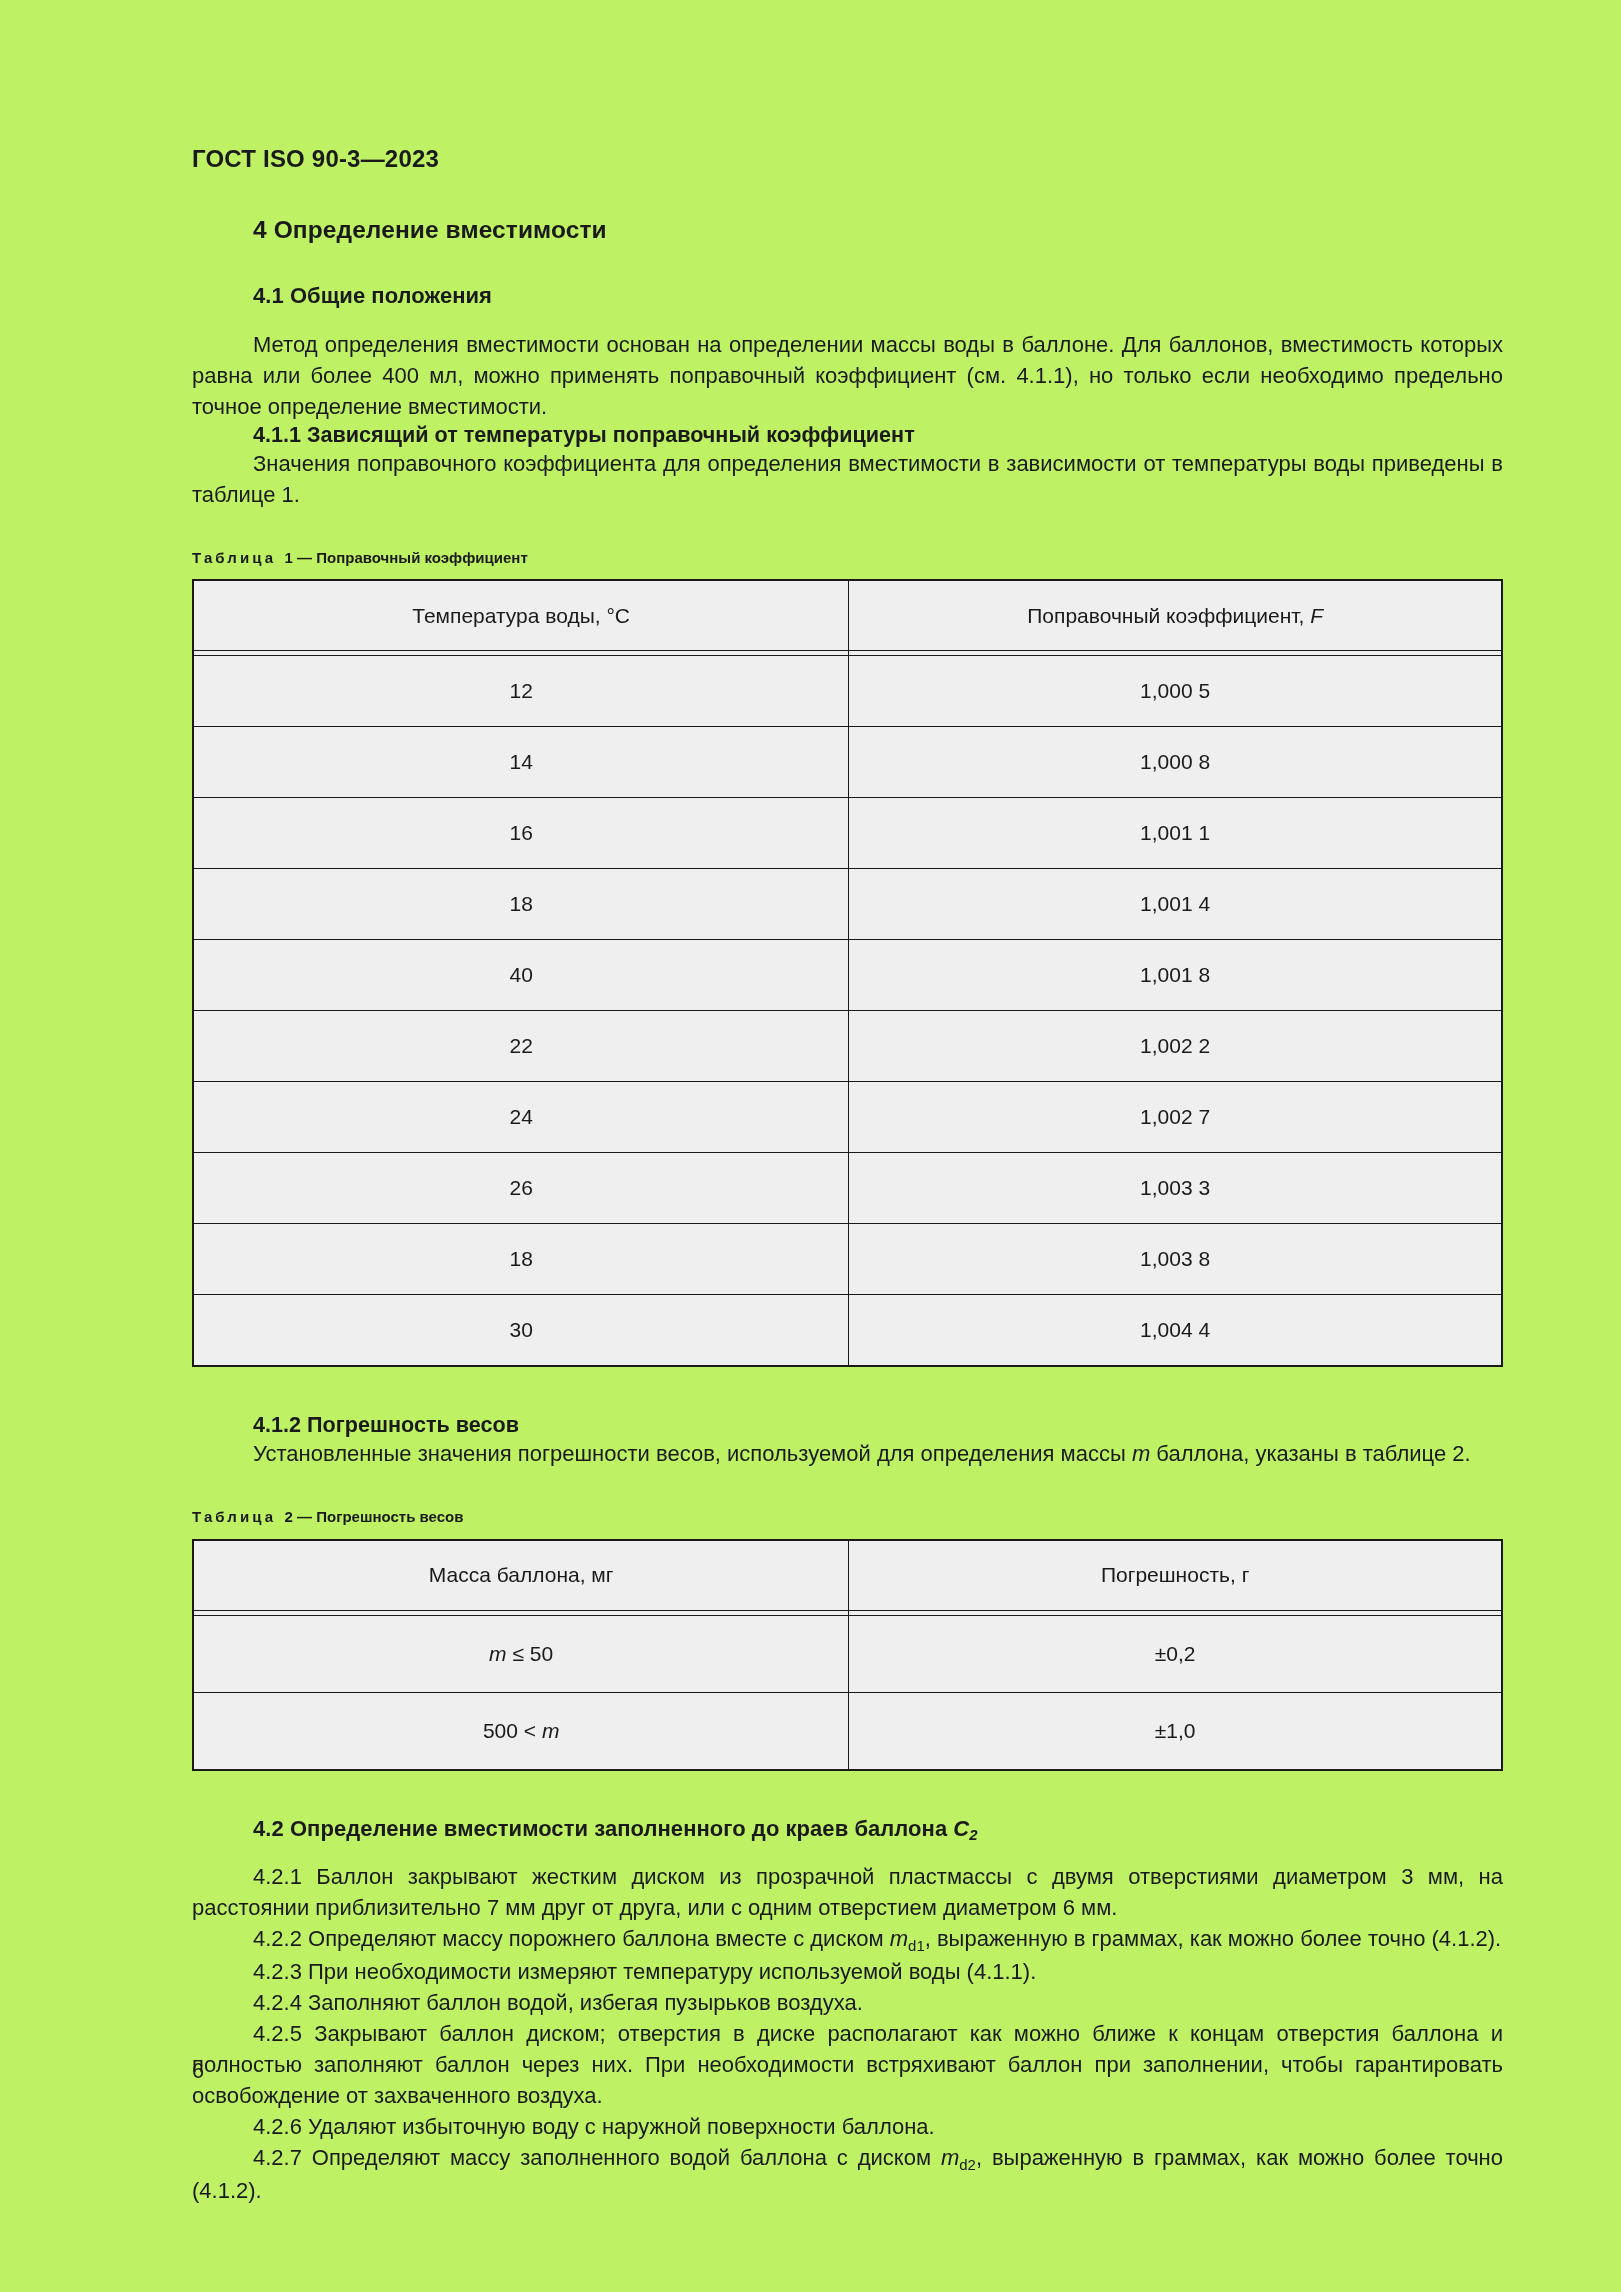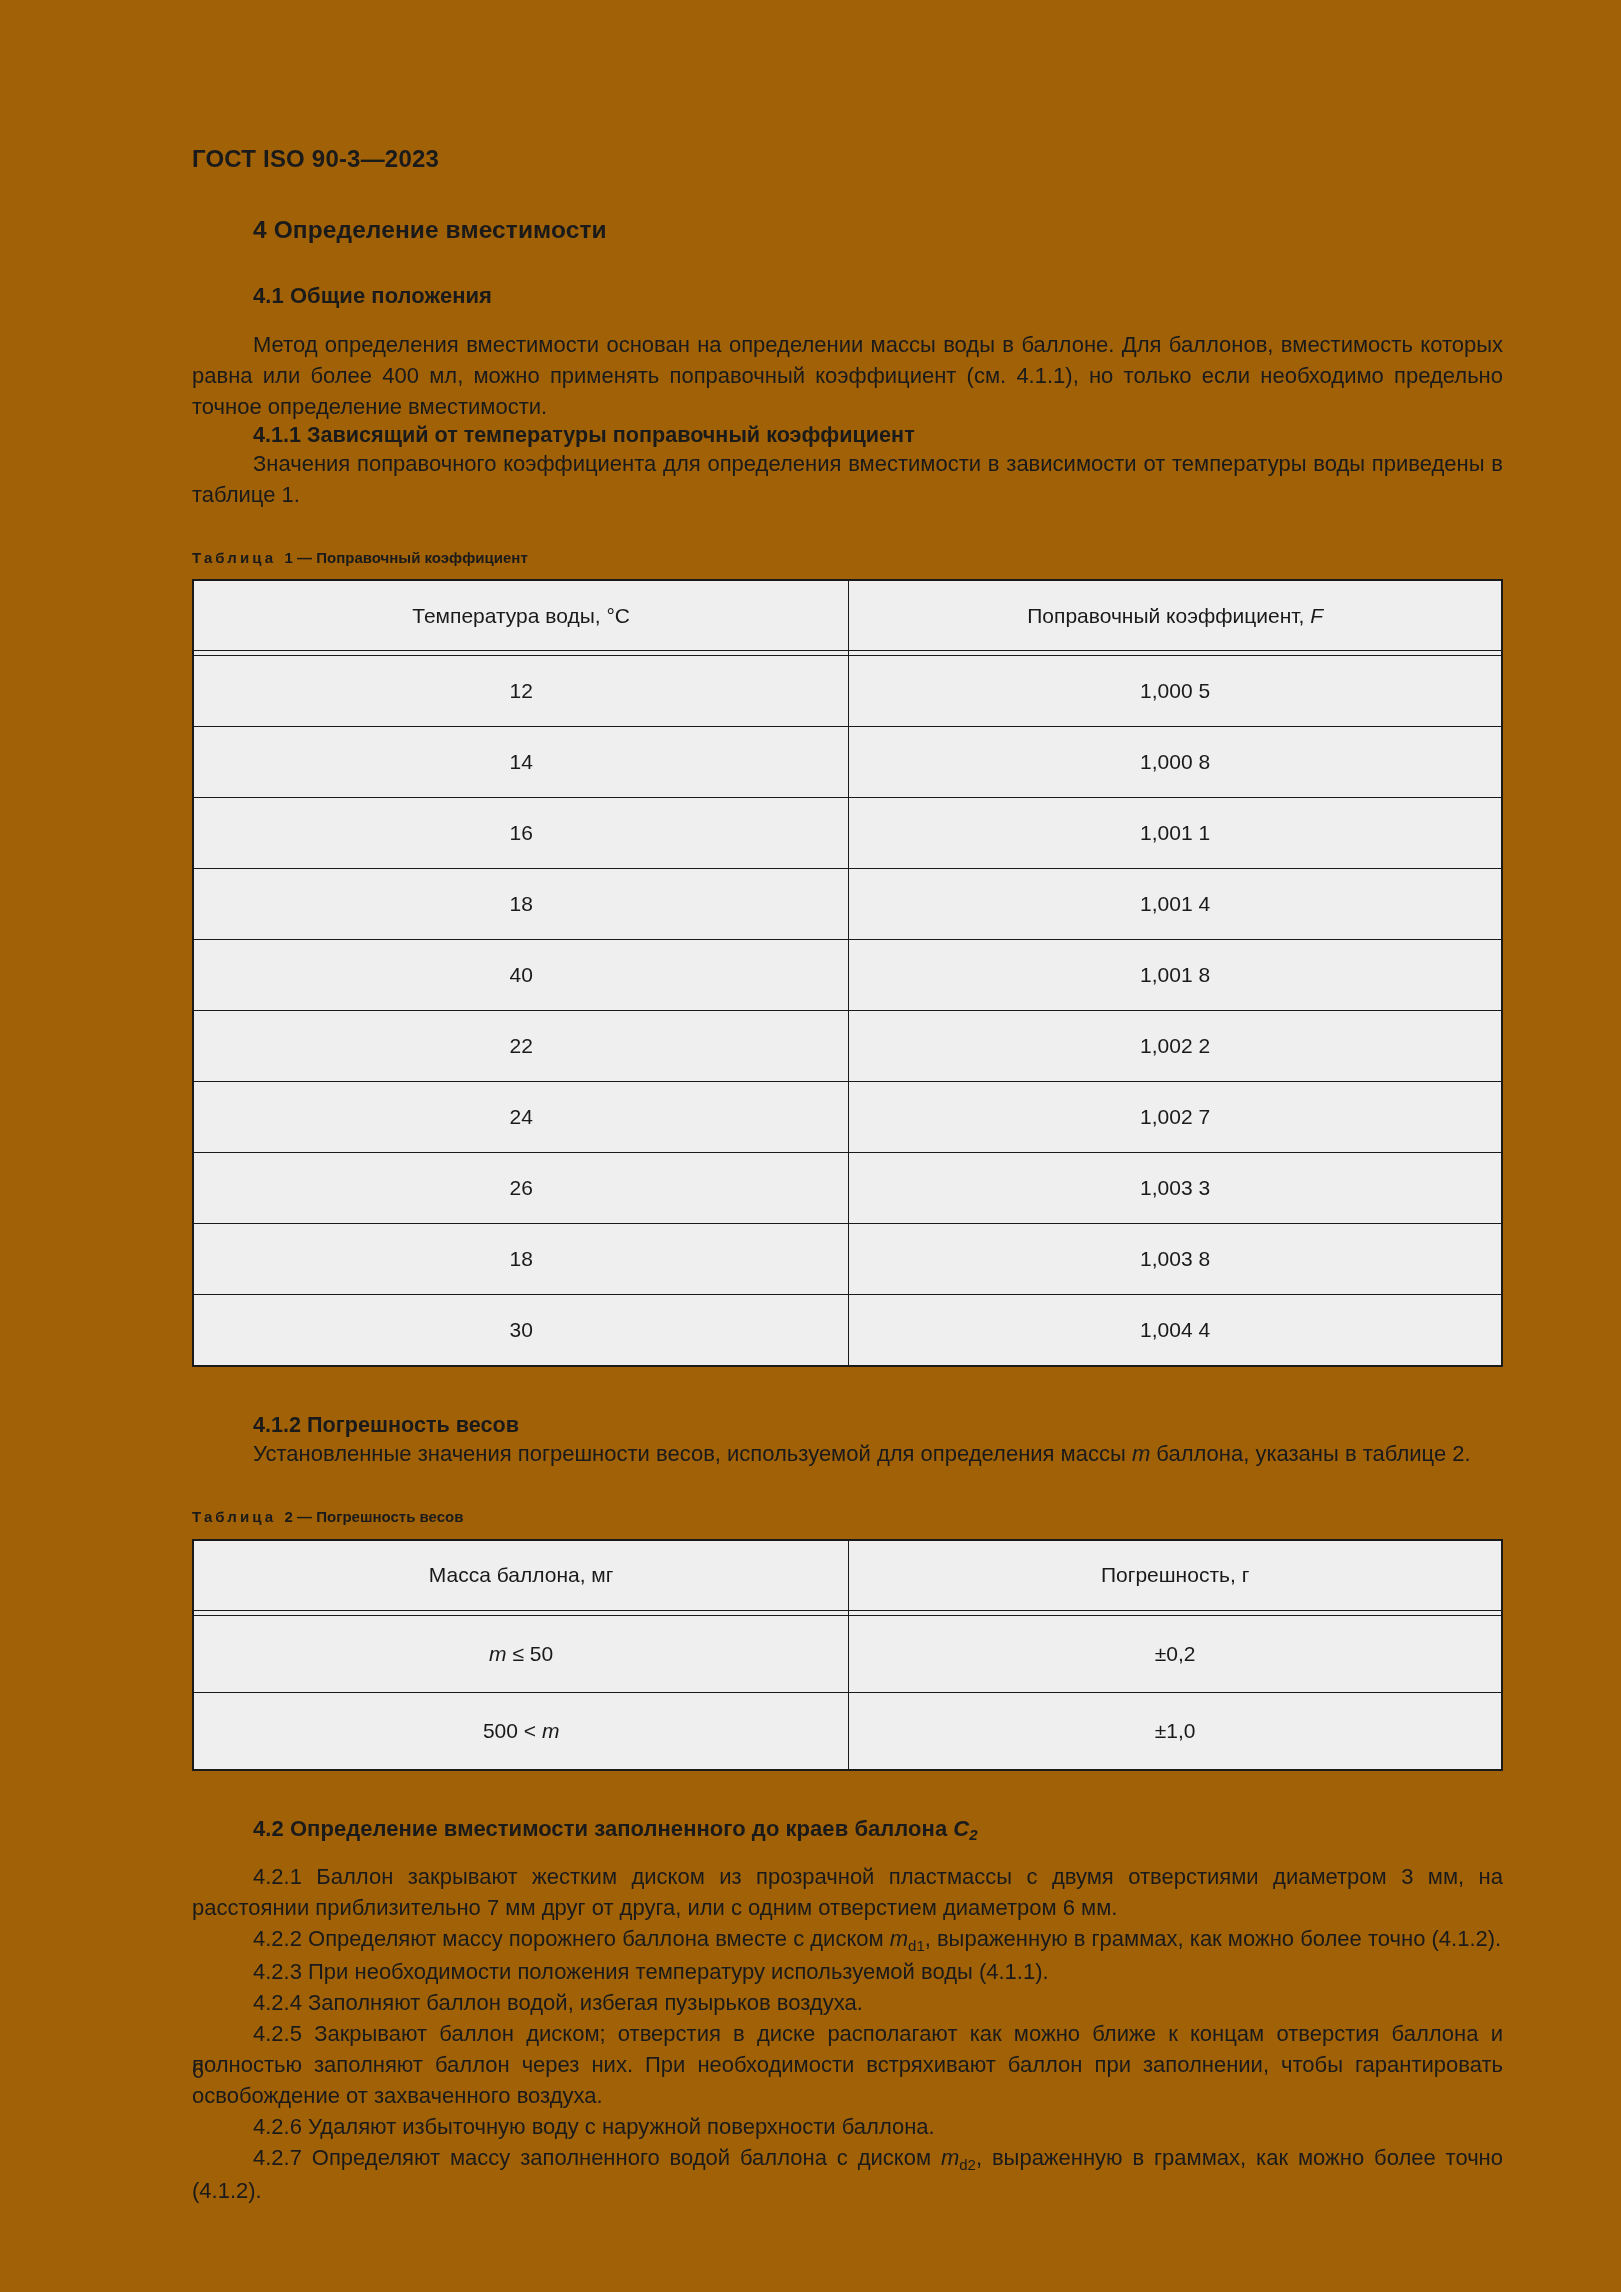--- a/index.html
+++ b/index.html
@@ -13,21 +13,21 @@
     position: relative;
     font-family: "Liberation Sans", sans-serif;
     color: #1a1a1a;
     overflow: hidden;
   }
   .page {
     position: absolute;
     left: 0; top: 0;
     width: 1621px;
     height: 2293px;
-    background: #a16207;
+    background: #bef264;
   }
   
   .doc-header {
     position: absolute;
     left: 192px;
     top: 145px;
     font-size: 24px;
     font-weight: bold;
     letter-spacing: 0.2px;
     white-space: nowrap;
@@ -271,21 +271,21 @@
     </table>
 
     <div class="sp-46"></div>
 
     <h2 class="sub"><span>4.2  Определение вместимости заполненного до краев баллона </span><i><span>C</span><sub>2</sub></i></h2>
 
     <div class="sp-20"></div>
 
     <p class="para indent">4.2.1  Баллон закрывают жестким диском из прозрачной пластмассы с двумя отверстиями диаметром 3 мм, на расстоянии приблизительно 7 мм друг от друга, или с одним отверстием диаметром 6 мм.</p>
     <p class="para indent"><span>4.2.2  Определяют массу порожнего баллона вместе с диском </span><i><span>m</span><sub style="font-style:normal">d1</sub></i><span>, выраженную в граммах, как можно более точно (4.1.2).</span></p>
-    <p class="para indent">4.2.3  При необходимости положения температуру используемой воды (4.1.1).</p>
+    <p class="para indent">4.2.3  При необходимости измеряют температуру используемой воды (4.1.1).</p>
     <p class="para indent">4.2.4  Заполняют баллон водой, избегая пузырьков воздуха.</p>
     <p class="para indent">4.2.5  Закрывают баллон диском; отверстия в диске располагают как можно ближе к концам отверстия баллона и полностью заполняют баллон через них. При необходимости встряхивают баллон при заполнении, чтобы гарантировать освобождение от захваченного воздуха.</p>
     <p class="para indent">4.2.6  Удаляют избыточную воду с наружной поверхности баллона.</p>
     <p class="para indent"><span>4.2.7  Определяют массу заполненного водой баллона с диском </span><i><span>m</span><sub style="font-style:normal">d2</sub></i><span>, выраженную в граммах, как можно более точно (4.1.2).</span></p>
 
   </div>
 
   <div class="page-num">6</div>
 
 </div>

